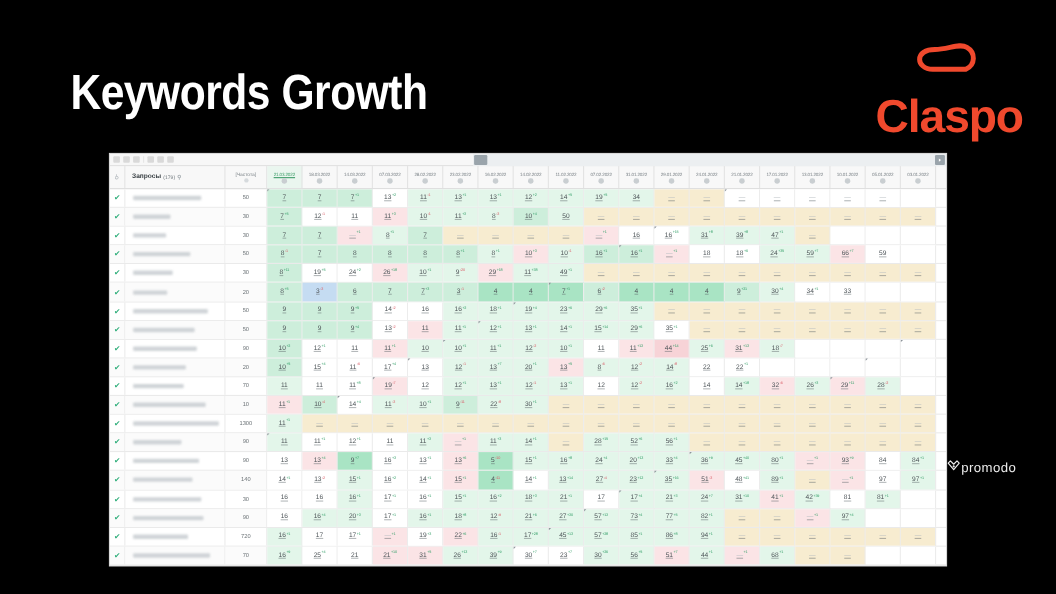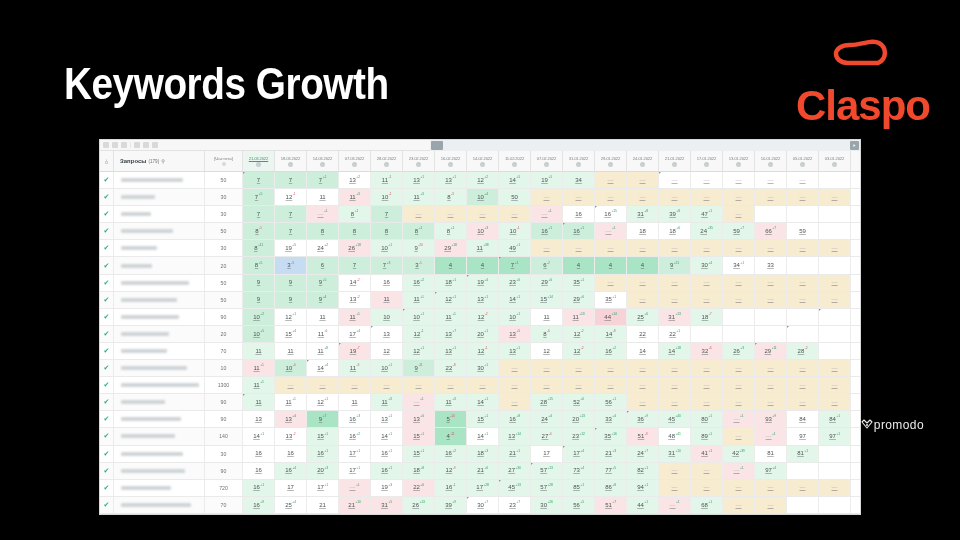--- a/index.html
+++ b/index.html
@@ -46,21 +46,21 @@
     color: #f0492d;
     letter-spacing: -1px;
     line-height: 1;
   }
 
   
   .promodo {
     position: absolute;
     right: 36px; bottom: 12px;
     display: flex;
-    align-items: center;
+    align-items: flex-start;
     gap: 1px;
     opacity: 0.92;
   }
   .promodo-mark { width: 12px; height: 12px; display: block; }
   .promodo-text {
     font-family: "Liberation Sans", sans-serif;
     font-size: 12px;
     color: #ffffff;
     letter-spacing: 0.4px;
   }

